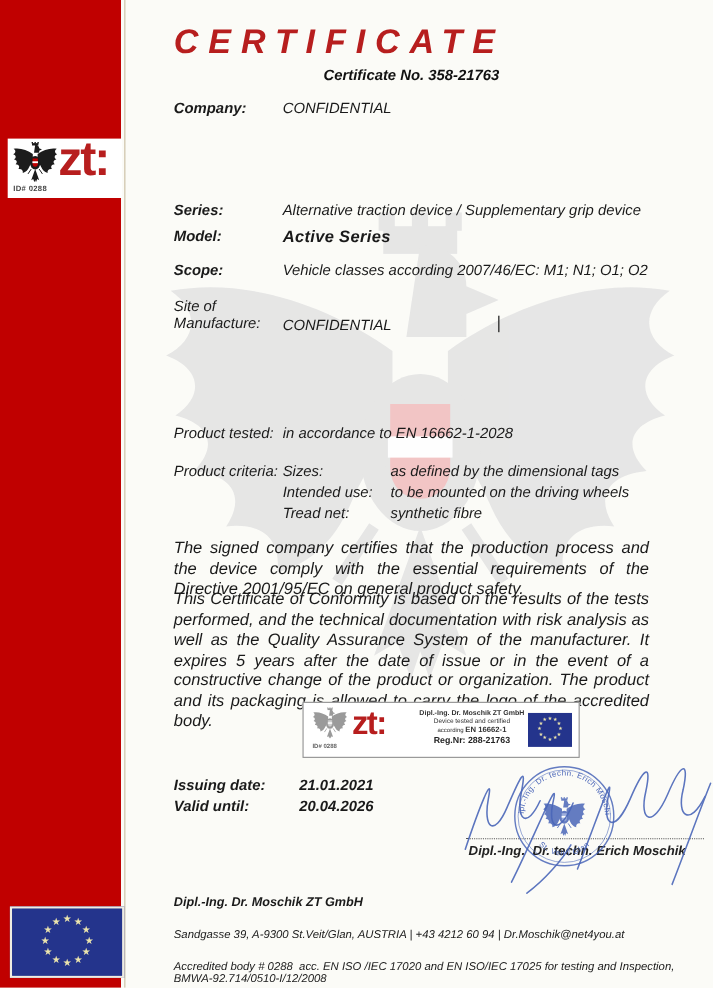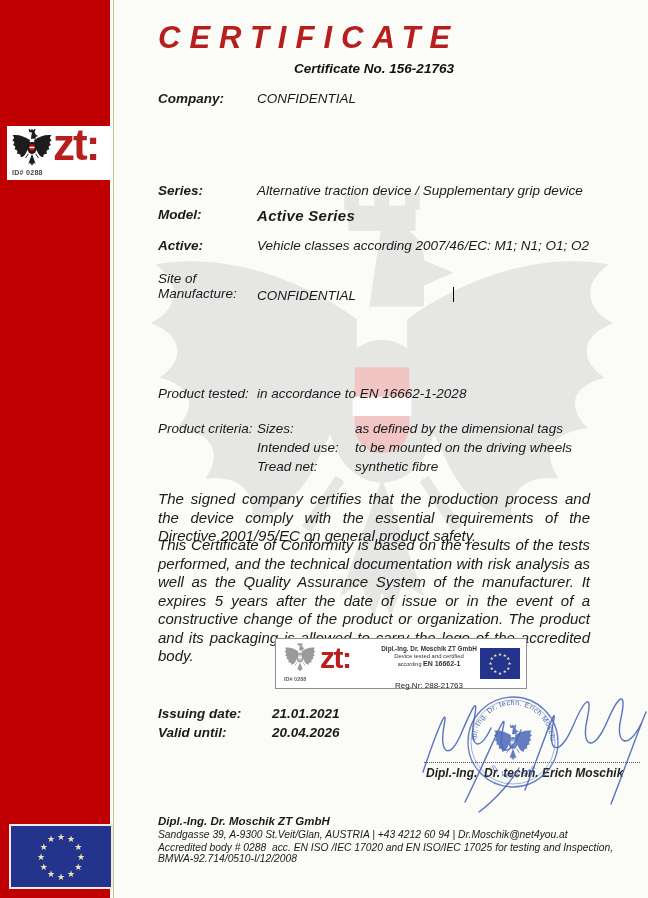--- a/index.html
+++ b/index.html
@@ -38,35 +38,35 @@
   
   .stamp-box{position:absolute;left:117px;top:638px;width:250px;height:49px;background:#fff;border:1px solid #8f8f8f;z-index:2;}
   .sb-eagle{position:absolute;left:7px;top:4px;width:34px;height:31px;}
   .sb-id{position:absolute;left:8px;top:37px;font-size:5.5px;font-weight:bold;color:#666;}
   .sb-zt{position:absolute;left:44px;top:2px;font-size:30px;font-weight:900;color:var(--accent-red,#b71e1e);letter-spacing:-1.5px;}
   .sb-text{position:absolute;left:100px;top:6px;width:106px;text-align:center;color:#333;}
   .sb-l1{font-size:6.4px;font-weight:bold;}
   .sb-l2{font-size:5.9px;margin-top:1px;}
   .sb-l3{font-size:5.5px;margin-top:1px;}
   .sb-l3 .std{font-size:7px;font-weight:bold;}
-  .sb-l4{font-size:8px;font-weight:normal;margin-top:14px;color:#222;}
+  .sb-l4{font-size:8px;font-weight:bold;margin-top:1px;color:#222;}
   .sb-flag{position:absolute;left:204px;top:9px;width:40px;height:31px;}
   
   .date-row{position:absolute;left:0;width:300px;font-style:italic;font-size:13.5px;font-weight:600;}
   .date-row .dlbl{position:absolute;left:0;width:112px;}
   .date-row .dval{position:absolute;left:114px;width:160px;}
   
   .sig-svg{position:absolute;left:415px;top:672px;width:233px;height:143px;z-index:4;pointer-events:none;}
   .sig-line{position:absolute;left:424px;top:762px;width:216px;border-top:1.5px dotted #555;z-index:3;}
   .sig-name{position:absolute;left:426px;top:766px;width:216px;font-size:12px;font-style:italic;font-weight:600;color:#222;white-space:pre-wrap;z-index:3;}
   .sig-stamp-eagle{position:absolute;left:492px;top:724px;width:42px;height:40px;z-index:3;opacity:.85;}
   
   .footer{position:absolute;left:158px;top:815px;width:484px;font-style:italic;color:#1a1a1a;z-index:1;}
   .f1{font-size:11.5px;font-weight:bold;}
-  .f2{font-size:10.3px;margin-top:2px;white-space:pre-wrap;}
+  .f2{font-size:10.3px;margin-top:18px;white-space:pre-wrap;}
   
   .eu-flag-big{position:absolute;left:9px;top:824px;width:104px;height:65px;z-index:3;border:2px solid #efece2;box-sizing:border-box;background:var(--eu-blue,#24348c);}
   .flag-svg{position:absolute;inset:0;width:100%;height:100%;}
 </style>
 </head>
 <body>
 
 <div class="page">
 
   <div class="red-bar"></div>
@@ -105,39 +105,39 @@
           <ellipse cx="60" cy="52" rx="13" ry="17"></ellipse>
           <path d="M60 68 L50 96 L55 93 L58 101 L60 95 L62 101 L65 93 L70 96 Z"></path>
         </g>
         <path d="M50 68 L42 80 M70 68 L78 80" stroke="#e5e5e5" stroke-width="2.5" fill="none"></path>
         <path d="M53 41 h14 v14 c0 5 -3.5 7.5 -7 7.5 s-7 -2.5 -7 -7.5 z" fill="#f2c3c3" stroke="#e5e5e5" stroke-width="1"></path>
         <rect x="53" y="48.5" width="14" height="4.6" fill="#ffffff"></rect>
       </svg></div>
 
   <div class="content">
     <div class="title">CERTIFICATE</div>
-    <div class="cert-no">Certificate No. 156-21763</div>
+    <div class="cert-no">Certificate No. 358-21763</div>
 
     <div class="row" style="top:91px">
       <span class="lbl b">Company:</span>
       <span class="val">CONFIDENTIAL</span>
     </div>
 
     <div class="row" style="top:183px">
       <span class="lbl b">Series:</span>
       <span class="val">Alternative traction device / Supplementary grip device</span>
     </div>
 
     <div class="row" style="top:207px">
       <span class="lbl b">Model:</span>
       <span class="val model-val">Active Series</span>
     </div>
 
     <div class="row" style="top:238px">
-      <span class="lbl b">Active:</span>
+      <span class="lbl b">Scope:</span>
       <span class="val">Vehicle classes according 2007/46/EC: M1; N1; O1; O2</span>
     </div>
 
     <div class="row" style="top:271px">
       <span class="lbl">Site of Manufacture:</span>
       <span class="val" style="top:17px">CONFIDENTIAL</span>
     </div>
     <div class="caret"></div>
 
     <div class="row" style="top:386px">

